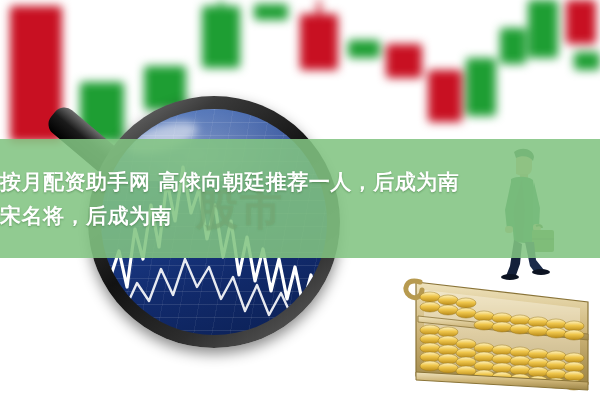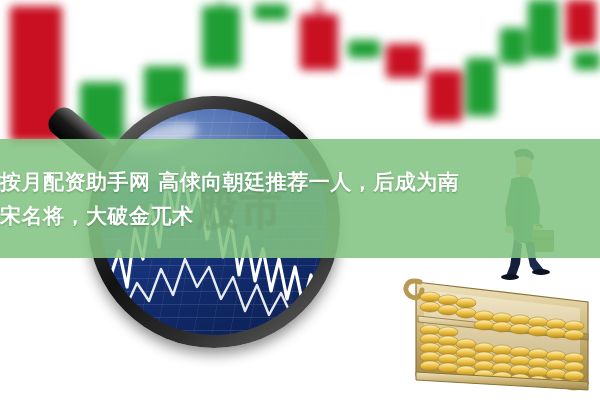--- a/index.html
+++ b/index.html
@@ -229,16 +229,16 @@
         <div class="lens-gloss2"></div>
       </div>
     </div>
   </div>
 
   <div class="band"></div>
   <div class="watermark">股市</div>
 
   <div class="title">
     <div class="title-line">按月配资助手网 高俅向朝廷推荐一人，后成为南</div>
-    <div class="title-line">宋名将，大破金兀术</div>
+    <div class="title-line">宋名将，后成为南</div>
   </div>
 
 </div>
 
 </body></html>

